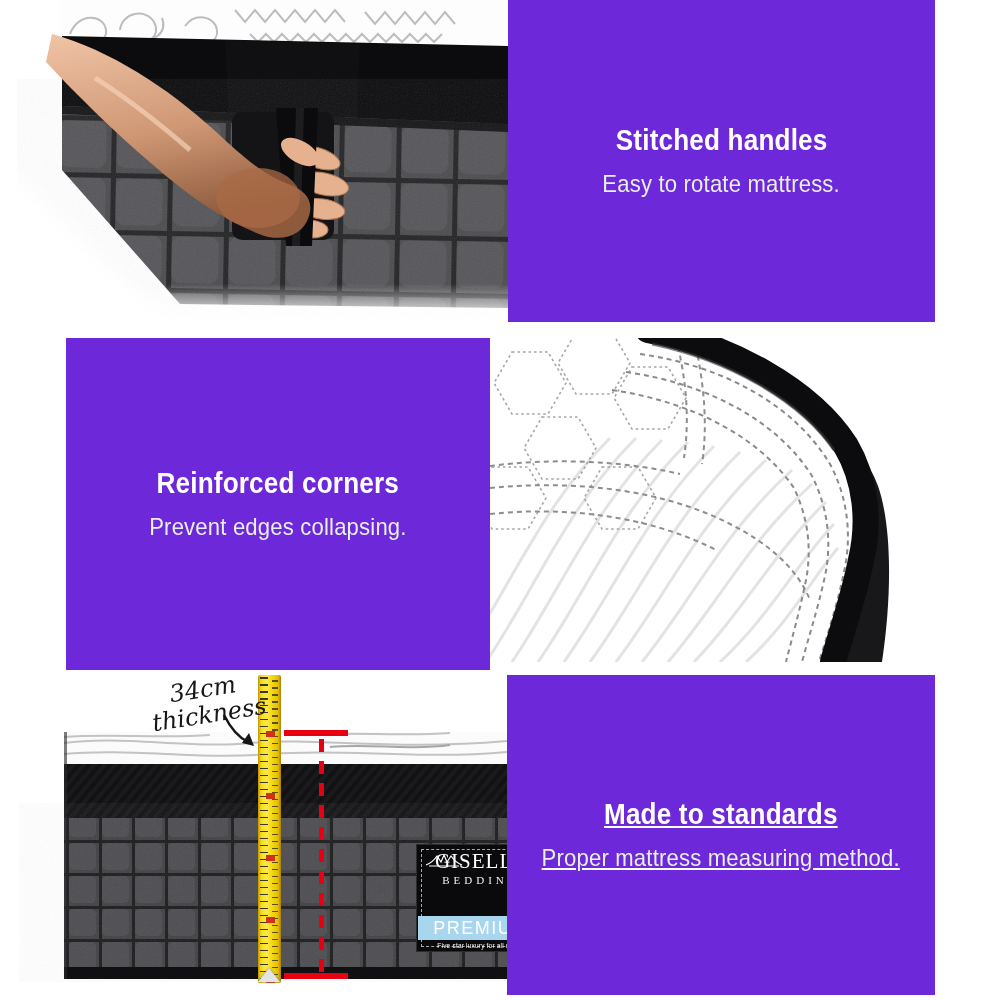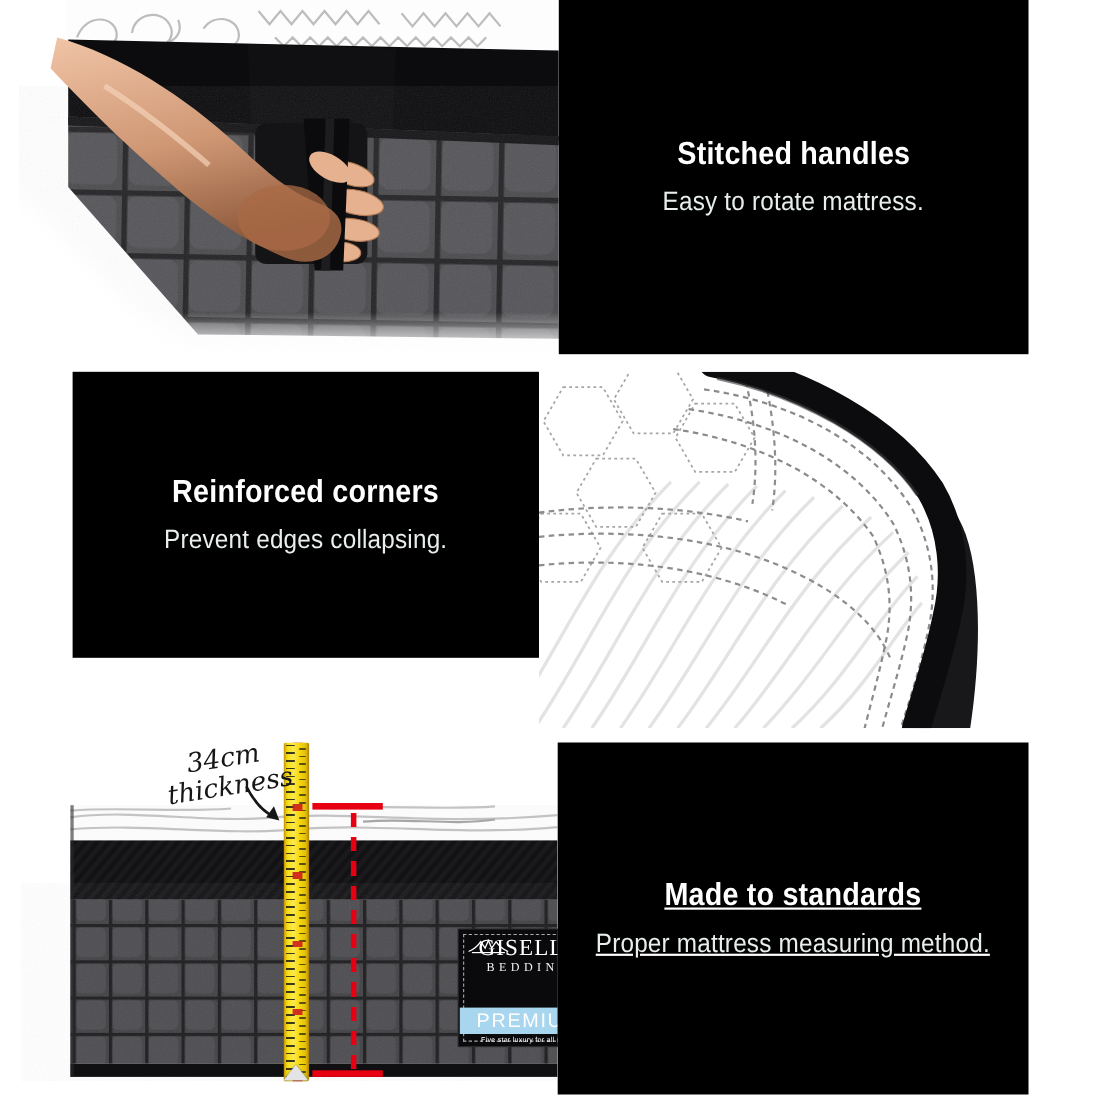--- a/index.html
+++ b/index.html
@@ -1,20 +1,20 @@
 <!DOCTYPE html>
 <html><head>
 <meta charset="utf-8">
 <style>
   html,body{margin:0;padding:0;background:#ffffff;}
   .canvas{position:relative;width:1000px;height:1000px;background:#ffffff;overflow:hidden;
           font-family:"Liberation Sans",sans-serif;}
   .abs{position:absolute;}
   
-  .panel{position:absolute;background:#000000;color:#ffffff;display:flex;flex-direction:column;
+  .panel{position:absolute;background:#6d28d9;color:#ffffff;display:flex;flex-direction:column;
          justify-content:center;align-items:center;text-align:center;}
   .panel h2{margin:0 0 13px 0;font-size:29px;font-weight:700;letter-spacing:.2px;
             transform:scaleX(.9);white-space:nowrap;}
   .panel p{margin:0;font-size:24px;font-weight:400;color:#e8efeb;letter-spacing:.2px;
            transform:scaleX(.92);white-space:nowrap;}
   .photo{position:absolute;overflow:hidden;background:#ffffff;}
   .photo svg{position:absolute;left:0;top:0;}
   
   .tape{position:absolute;left:258px;top:0;width:23px;height:308px;border-radius:2px;
     background:linear-gradient(90deg,#b98f06 0,#e8c70c 2px,#f9e01c 4px,#fbe84e 9px,#f7d90e 14px,#e3bd08 20px,#a97f05 23px);}
@@ -118,21 +118,21 @@
       <path d="M-12,150 L170,322 L-12,322 Z" fill="#ffffff" filter="url(#blur8)"></path>
       <rect x="0" y="284" width="508" height="38" fill="url(#fadeW)"></rect>
     </svg>
   </div>
 
   <div class="panel" style="left:508px;top:0;width:427px;height:322px;">
     <h2>Stitched handles</h2>
     <p>Easy to rotate mattress.</p>
   </div>
 
-  <div class="panel" style="left:66px;top:338px;width:424px;height:260px;align-items:center;">
+  <div class="panel" style="left:66px;top:338px;width:424px;height:332px;align-items:center;">
     <h2>Reinforced corners</h2>
     <p>Prevent edges collapsing.</p>
   </div>
 
   <div class="photo" style="left:490px;top:338px;width:510px;height:324px;">
     <svg width="510" height="324" viewBox="0 0 510 324">
       <defs>
         <clipPath id="insideCorner">
           <path d="M0,0 L150,0 C230,10 310,55 348,110 C368,144 372,186 363,224 C356,260 345,295 337,324 L0,324 Z"></path>
         </clipPath>

